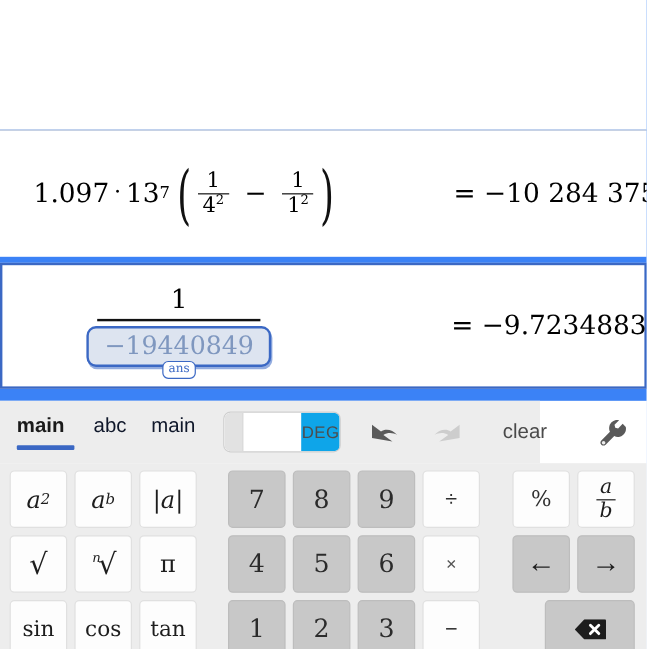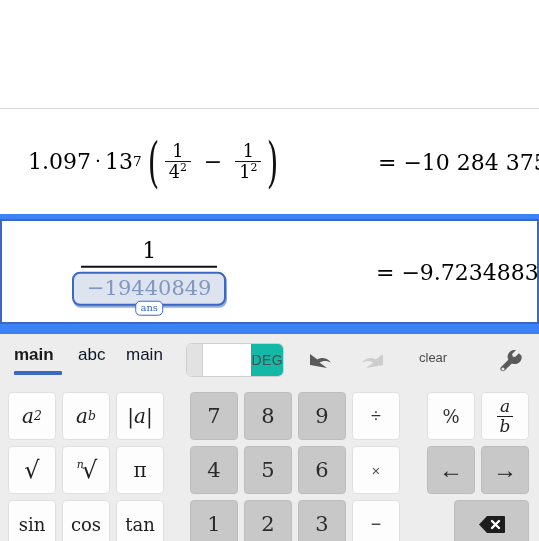--- a/index.html
+++ b/index.html
@@ -187,21 +187,21 @@
     line-height: 1.25;
     padding: 0px 4px 1px 4px;
     white-space: nowrap;
   }
 
   
   .toolbar {
     position: absolute;
     left: 0;
     top: 334px;
-    width: 539px;
+    width: 450px;
     height: 52px;
     background: #ededed;
   }
   .tab {
     position: absolute;
     top: 11px;
     font-size: 17px;
     color: #0f172a;
     font-family: "Liberation Sans", sans-serif;
     cursor: pointer;
@@ -248,41 +248,41 @@
     box-sizing: border-box;
   }
   .deg-label {
     flex: 1;
     display: flex;
     align-items: center;
     justify-content: center;
     font-size: 14px;
     color: #4d4d4d;
     letter-spacing: 0.4px;
-    background: #14b8a6;
+    background: #0ea5e9;
     margin-left: 48px;
   }
 
   .tool-icon {
     position: absolute;
     top: 346px;
     cursor: pointer;
     display: flex;
     align-items: center;
     justify-content: center;
   }
   .icon-undo { left: 300px; width: 38px; height: 30px; }
   .icon-redo { left: 355px; width: 38px; height: 30px; }
   .icon-wrench { left: 495px; width: 32px; height: 30px; }
 
   .clear-btn {
     position: absolute;
     left: 419px;
     top: 350px;
-    font-size: 13px;
+    font-size: 17px;
     color: #4a4a4a;
     cursor: pointer;
     font-family: "Liberation Sans", sans-serif;
   }
 
   
   .keypad {
     position: absolute;
     left: 0;
     top: 386px;

